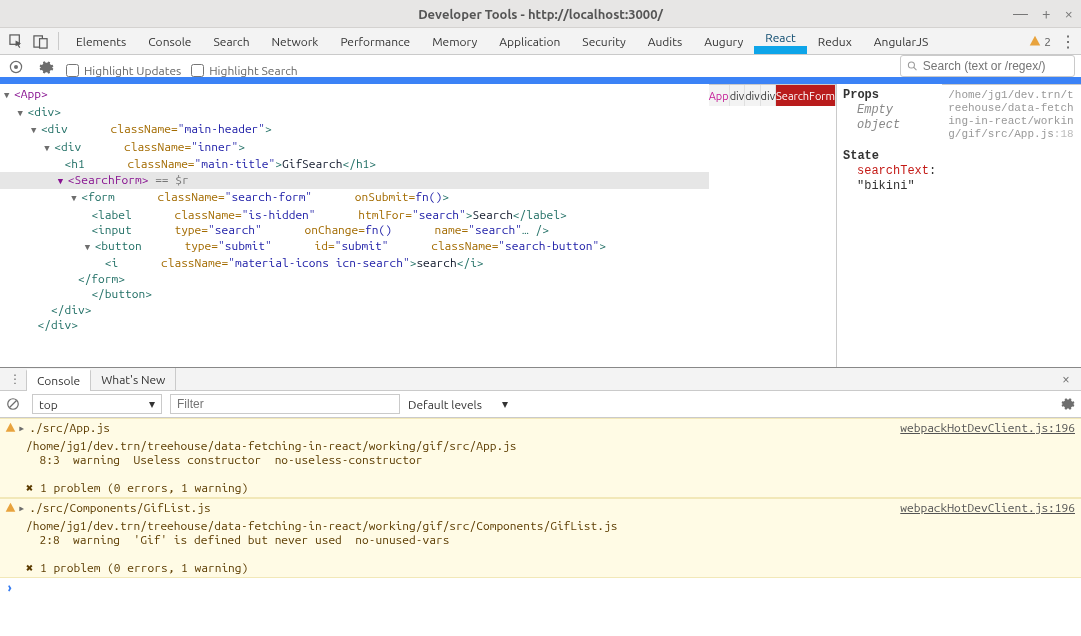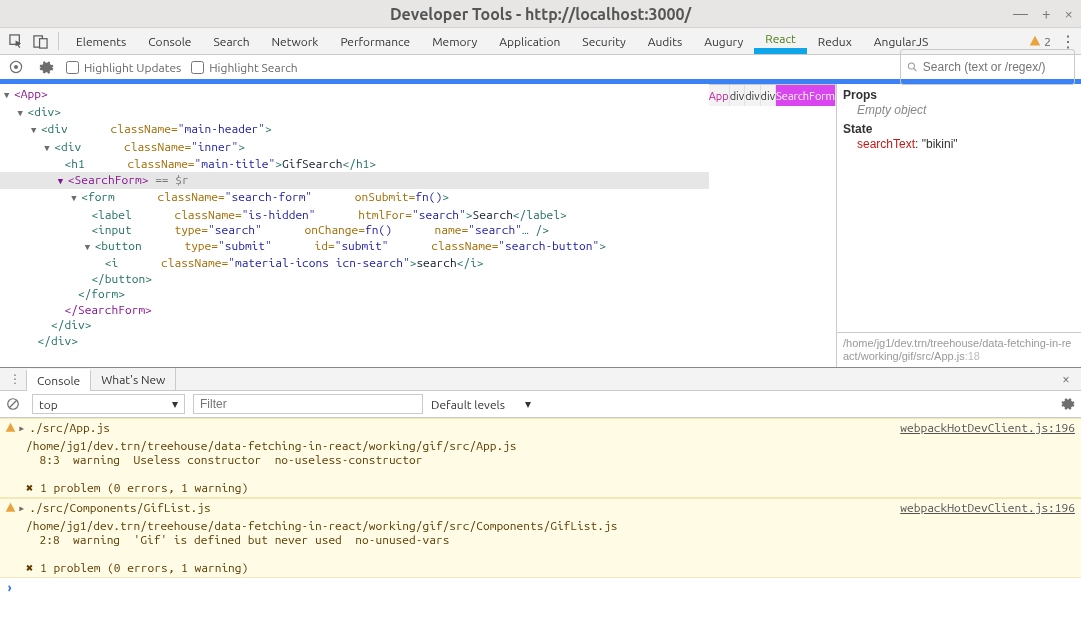--- a/index.html
+++ b/index.html
@@ -1,42 +1,42 @@
 <!DOCTYPE html>
 <html><head>
 <meta charset="utf-8">
 <style>
 * { margin: 0; padding: 0; box-sizing: border-box; }
 body { font-family: "Segoe UI", Ubuntu, Arial, sans-serif; font-size: 12px; color: #333; background: #fff; width: 1081px; height: 636px; overflow: hidden; }
 
 
 .titlebar { height: 28px; background: #e7e6e5; display: flex; align-items: center; justify-content: space-between; padding: 0 8px; border-bottom: 1px solid #d4d2d0; }
-.titlebar-title { flex: 1; text-align: center; font-weight: bold; font-size: 16px; color: #555; }
+.titlebar-title { flex: 1; text-align: center; font-weight: bold; font-size: 13px; color: #555; }
 .titlebar-ctrls { display: flex; gap: 14px; color: #777; font-size: 15px; }
 .titlebar-ctrls span { cursor: pointer; }
 
 
 .tabsbar { height: 27px; background: #f3f3f3; border-bottom: 1px solid #cacaca; display: flex; align-items: center; padding: 0 4px; }
 .tabsbar .icon-btn { width: 24px; height: 24px; display: flex; align-items: center; justify-content: center; color: #5a5a5a; cursor: pointer; }
 .tabsbar .sep { width: 1px; height: 18px; background: #cacaca; margin: 0 6px; }
 .tabs { display: flex; height: 100%; }
 .tab { padding: 0 11px; display: flex; align-items: center; color: #333; cursor: pointer; font-size: 12px; }
-.tab.active { color: #4d7c0f; border-bottom: 6px solid #0ea5e9; }
+.tab.active { color: #0c4a6e; border-bottom: 8px solid #0ea5e9; }
 .tabsbar .spacer { flex: 1; }
 .warn-badge { display: flex; align-items: center; gap: 3px; margin-right: 8px; color: #5a5a5a; }
 .warn-badge svg { width: 12px; height: 12px; }
 .kebab { width: 18px; text-align: center; color: #5a5a5a; cursor: pointer; font-size: 16px; }
 
 
-.react-toolbar { height: 29px; border-bottom: 5px solid #3b82f6; display: flex; align-items: center; padding: 0 6px; gap: 10px; }
+.react-toolbar { height: 29px; border-bottom: 7px solid #3b82f6; display: flex; align-items: flex-end; padding: 0 6px; gap: 10px; }
 .react-toolbar .icon-btn { width: 20px; height: 20px; display: flex; align-items: center; justify-content: center; color: #6e6e6e; cursor: pointer; }
 .chklabel { display: flex; align-items: center; gap: 5px; color: #666; }
 .chklabel input { width: 13px; height: 13px; }
 .react-toolbar .spacer { flex: 1; }
-.search-box { width: 175px; height: 36px; border: 1px solid #cacaca; border-radius: 3px; display: flex; align-items: center; padding: 0 6px; gap: 5px; color: #999; }
+.search-box { width: 175px; height: 22px; border: 1px solid #cacaca; border-radius: 3px; display: flex; align-items: center; padding: 0 6px; gap: 5px; color: #999; }
 .search-box input { border: none; outline: none; width: 100%; font-size: 12px; color: #333; }
 
 
 .main { display: flex; height: 283px; }
 .tree-col { flex: 1; overflow: hidden; display: flex; flex-direction: row; }
 .tree { flex: 1; overflow: auto; font-family: "Ubuntu Mono", Consolas, monospace; font-size: 12px; line-height: 15.5px; padding-top: 2px; }
 .tree-row { white-space: pre; padding-left: 4px; }
 .tree-row.sel { background: #e6e6e6; }
 .caret { display: inline-block; width: 10px; color: #6e6e6e; }
 .caret.down::before { content: "▼"; font-size: 9px; }
@@ -44,45 +44,45 @@
 .tag-teal { color: #227066; }
 .attr-name { color: #a36b00; margin-left: 36px; }
 .attr-val { color: #1a1aa6; }
 .txt { color: #0f172a; }
 .ref { color: #777; }
 
 
 .crumbs { height: 22px; background: #f3f3f3; border-top: 1px solid #cacaca; display: flex; align-items: stretch; font-size: 11px; }
 .crumb { padding: 0 0; display: flex; align-items: center; border-right: 1px solid #e0e0e0; cursor: pointer; }
 .crumb.first { color: #c41a96; }
-.crumb.sel { background: #d946ef; color: #fff; }
-
-
-.side { width: 245px; border-left: 1px solid #cacaca; display: flex; flex-direction: column; font-family: Liberation Sans, sans-serif; font-size: 12px; }
+.crumb.sel { background: #b91c1c; color: #fff; }
+
+
+.side { width: 245px; border-left: 1px solid #cacaca; display: flex; flex-direction: row; font-family: Liberation Mono, monospace; font-size: 12px; }
 .side-body { flex: 1; padding: 4px 6px; line-height: 15px; }
 .side-h { font-weight: bold; color: #333; }
 .side-em { font-style: italic; color: #888; padding-left: 14px; }
 .side-kv { padding-left: 14px; }
 .side-k { color: #c41a16; }
 .side-v { color: #333; }
 .side-footer { border-top: 1px solid #cacaca; padding: 4px 6px; color: #999; word-break: break-all; line-height: 13px; font-size: 11px; }
 .side-footer .ln { color: #bbb; }
 
 
 .cons-top { height: 24px; border-top: 1px solid #888; border-bottom: 1px solid #cacaca; background: #f3f3f3; display: flex; align-items: center; padding: 0 4px; }
 .cons-top .icon-btn { width: 22px; text-align: center; color: #6e6e6e; cursor: pointer; }
 .cons-tab { padding: 0 10px; height: 100%; display: flex; align-items: center; border-right: 1px solid #cacaca; cursor: pointer; }
 .cons-tab.active { background: #fff; border-top: 2px solid #fff; margin-bottom: -1px; border-left: 1px solid #cacaca; }
 .cons-top .spacer { flex: 1; }
 .cons-close { width: 22px; text-align: center; color: #6e6e6e; cursor: pointer; font-size: 14px; }
 
 
 .cons-filter { height: 27px; border-bottom: 1px solid #cacaca; display: flex; align-items: center; padding: 0 6px; gap: 8px; }
 .cons-filter .icon-btn { width: 18px; color: #6e6e6e; cursor: pointer; }
-.ctx-select { width: 153px; height: 20px; border: 1px solid #cacaca; display: flex; align-items: center; justify-content: space-between; padding: 0 6px; font-size: 12px; cursor: pointer; }
+.ctx-select { width: 130px; height: 20px; border: 1px solid #cacaca; display: flex; align-items: center; justify-content: space-between; padding: 0 6px; font-size: 12px; cursor: pointer; }
 .filter-input { width: 230px; height: 20px; border: 1px solid #cacaca; padding: 0 6px; font-size: 12px; outline: none; }
 .levels { display: flex; align-items: center; gap: 20px; color: #333; cursor: pointer; }
 .cons-filter .spacer { flex: 1; }
 .gear { color: #6e6e6e; cursor: pointer; }
 
 
 .cons-body { font-family: "Ubuntu Mono", Consolas, monospace; font-size: 12px; overflow: auto; height: 185px; }
 .cons-msg { padding: 2px 6px 2px 2px; }
 .cons-msg.warn { background: #fffbe5; border-top: 1px solid #f2e8b8; border-bottom: 1px solid #f2e8b8; color: #5c3c00; }
 .cons-line { display: flex; align-items: flex-start; }
@@ -185,41 +185,40 @@
       <div class="tree-row">  <span class="caret down"></span><span class="tag-teal">&lt;div&gt;</span></div>
       <div class="tree-row">    <span class="caret down"></span><span class="tag-teal">&lt;div </span><span class="attr-name">className=</span><span class="attr-val">"main-header"</span><span class="tag-teal">&gt;</span></div>
       <div class="tree-row">      <span class="caret down"></span><span class="tag-teal">&lt;div </span><span class="attr-name">className=</span><span class="attr-val">"inner"</span><span class="tag-teal">&gt;</span></div>
       <div class="tree-row">         <span class="tag-teal">&lt;h1 </span><span class="attr-name">className=</span><span class="attr-val">"main-title"</span><span class="tag-teal">&gt;</span><span class="txt">GifSearch</span><span class="tag-teal">&lt;/h1&gt;</span></div>
       <div class="tree-row sel">        <span class="caret down" style="color:#881391"></span><span class="tag-purple">&lt;SearchForm&gt;</span><span class="ref"> == $r</span></div>
       <div class="tree-row">          <span class="caret down"></span><span class="tag-teal">&lt;form </span><span class="attr-name">className=</span><span class="attr-val">"search-form"</span><span class="attr-name"> onSubmit=</span><span class="attr-val">fn()</span><span class="tag-teal">&gt;</span></div>
       <div class="tree-row">             <span class="tag-teal">&lt;label </span><span class="attr-name">className=</span><span class="attr-val">"is-hidden"</span><span class="attr-name"> htmlFor=</span><span class="attr-val">"search"</span><span class="tag-teal">&gt;</span><span class="txt">Search</span><span class="tag-teal">&lt;/label&gt;</span></div>
       <div class="tree-row">             <span class="tag-teal">&lt;input </span><span class="attr-name">type=</span><span class="attr-val">"search"</span><span class="attr-name"> onChange=</span><span class="attr-val">fn()</span><span class="attr-name"> name=</span><span class="attr-val">"search"</span><span class="tag-teal">… /&gt;</span></div>
       <div class="tree-row">            <span class="caret down"></span><span class="tag-teal">&lt;button </span><span class="attr-name">type=</span><span class="attr-val">"submit"</span><span class="attr-name"> id=</span><span class="attr-val">"submit"</span><span class="attr-name"> className=</span><span class="attr-val">"search-button"</span><span class="tag-teal">&gt;</span></div>
       <div class="tree-row">               <span class="tag-teal">&lt;i </span><span class="attr-name">className=</span><span class="attr-val">"material-icons icn-search"</span><span class="tag-teal">&gt;</span><span class="txt">search</span><span class="tag-teal">&lt;/i&gt;</span></div>
+      <div class="tree-row">           <span class="tag-teal">&lt;/form&gt;</span></div>
       <div class="tree-row">             <span class="tag-teal">&lt;/button&gt;</span></div>
-      <div class="tree-row">           <span class="tag-teal">&lt;/form&gt;</span></div>
-      <div class="tree-row">         <span class="tag-purple">&lt;/SearchForm&gt;</span></div>
       <div class="tree-row">       <span class="tag-teal">&lt;/div&gt;</span></div>
       <div class="tree-row">     <span class="tag-teal">&lt;/div&gt;</span></div>
 
     </div>
     <div class="crumbs">
       <div class="crumb first">App</div>
       <div class="crumb">div</div>
       <div class="crumb">div</div>
       <div class="crumb">div</div>
       <div class="crumb sel">SearchForm</div>
     </div>
   </div>
 
   <div class="side">
     <div class="side-body">
       <div class="side-h">Props</div>
       <div class="side-em">Empty object</div>
-      <div class="side-h" style="margin-top:4px">State</div>
+      <div class="side-h" style="margin-top:16px">State</div>
       <div class="side-kv"><span class="side-k">searchText</span><span class="side-v">: </span><span class="side-v">"bikini"</span></div>
     </div>
     <div class="side-footer"><span>/home/jg1/dev.trn/treehouse/data-fetching-in-react/working/gif/src/App.js</span><span class="ln">:18</span></div>
   </div>
 </div>
 
 <div class="cons-top">
   <div class="icon-btn">⋮</div>
   <div class="cons-tab active">Console</div>
   <div class="cons-tab">What's New</div>

